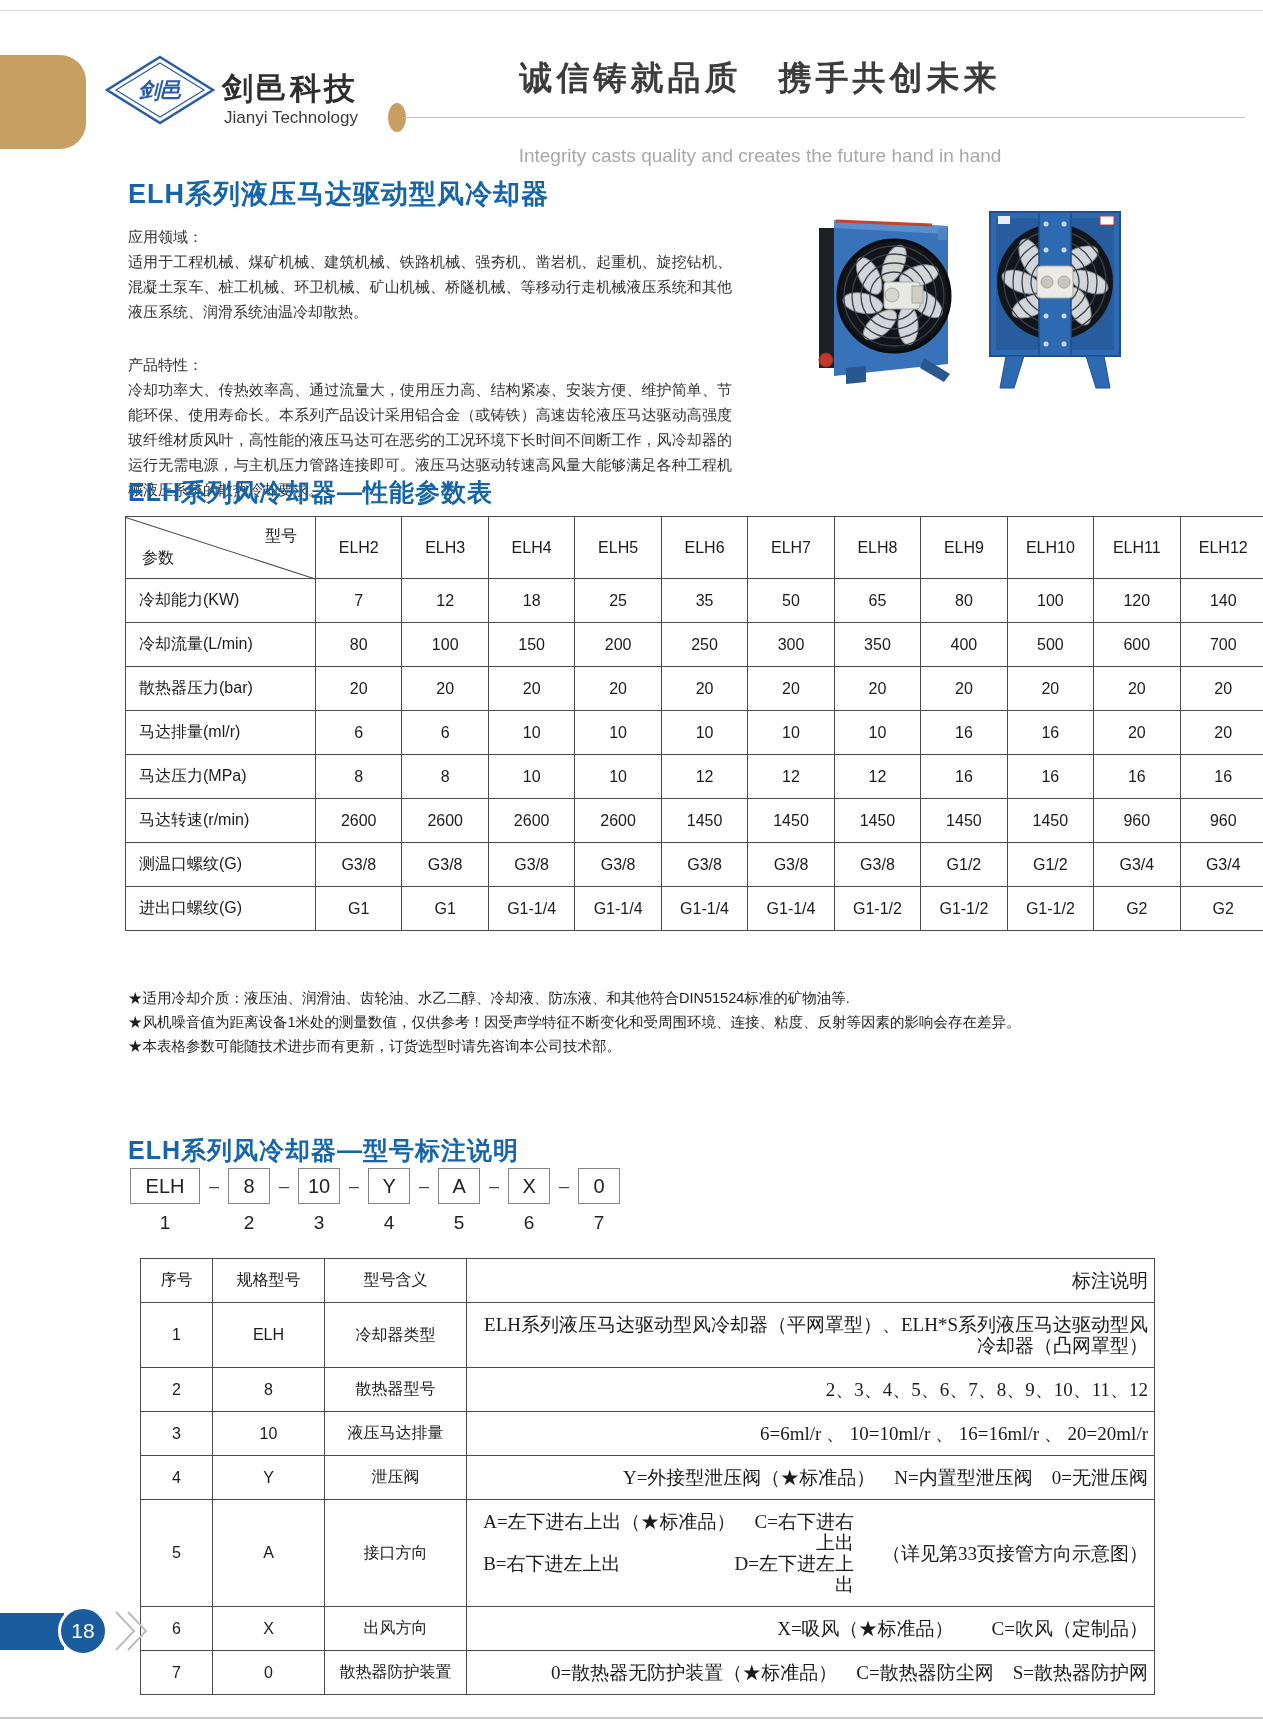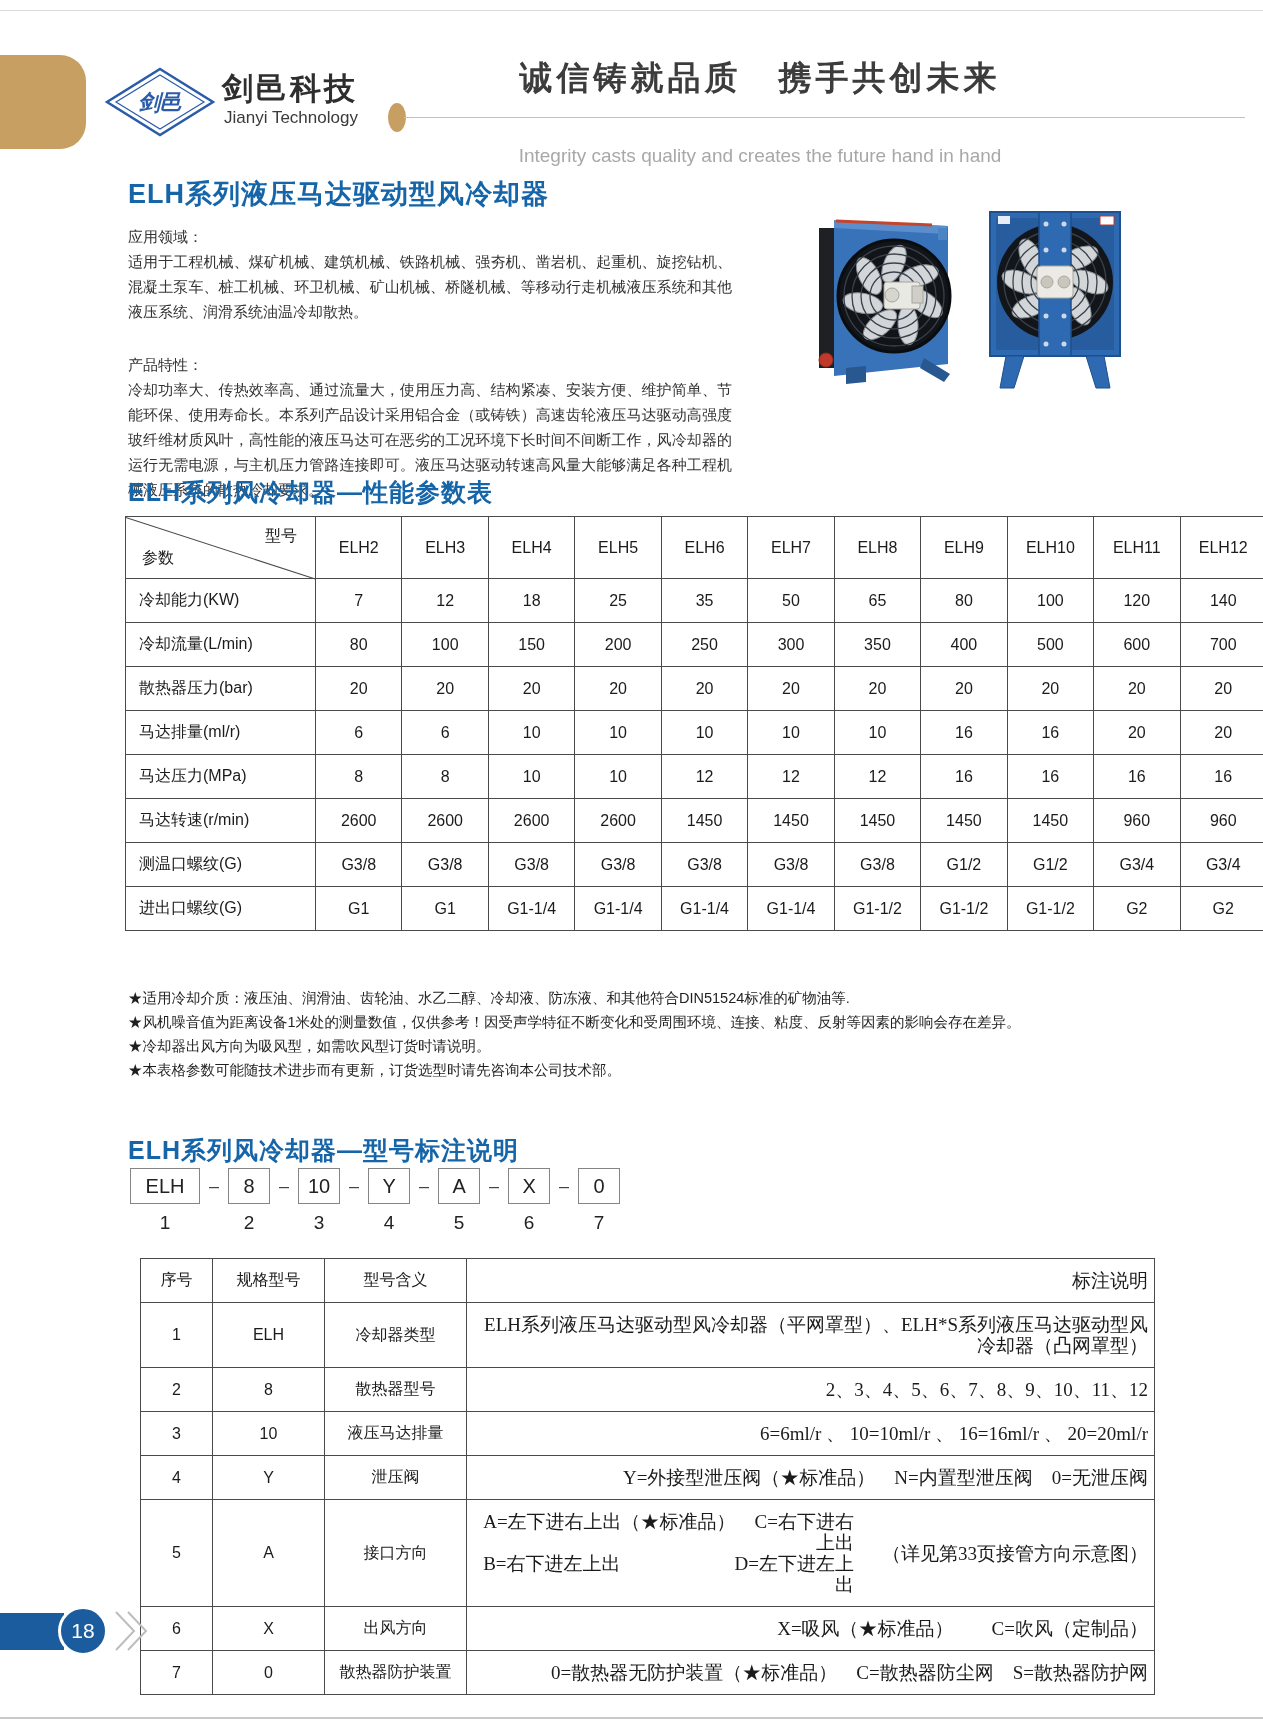--- a/index.html
+++ b/index.html
@@ -3,21 +3,21 @@
 <meta charset="utf-8">
 <style>
   html,body{margin:0;padding:0;background:#fff;}
   .page{position:relative;width:1263px;height:1726px;background:#fff;overflow:hidden;
         font-family:"Liberation Sans",sans-serif;color:#333;margin:0 auto;}
   .top-line{position:absolute;top:10px;left:0;right:0;height:1px;background:#dadada;}
   .bottom-line{position:absolute;top:1717px;left:0;right:0;height:2px;background:#c9c9c9;}
 
   
   .gold-tab{position:absolute;left:0;top:55px;width:86px;height:94px;background:#c79f62;border-radius:0 26px 26px 0;}
-  .logo-wrap{position:absolute;left:104px;top:66px;width:112px;height:72px;}
+  .logo-wrap{position:absolute;left:104px;top:54px;width:112px;height:72px;}
   .company-cn{position:absolute;left:222px;top:68px;font-size:31px;font-weight:bold;color:#2e2e2e;letter-spacing:3px;}
   .company-en{position:absolute;left:224px;top:108px;font-size:17px;color:#3a3a3a;}
   .gold-dot{position:absolute;left:388px;top:103px;width:18px;height:29px;background:#c79f62;border-radius:50%;}
   .slogan-cn{position:absolute;left:430px;top:56px;width:660px;text-align:center;
              font-family:"Liberation Serif",serif;font-size:33px;font-weight:bold;color:#3c3c3c;letter-spacing:4px;}
   .hr-line{position:absolute;left:404px;right:18px;top:117px;height:1px;background:#c2c2c2;}
   .slogan-en-wrap{position:absolute;left:430px;top:103px;width:660px;text-align:center;margin-top:42px;}
   .slogan-en{display:inline-block;background:#fff;padding:0 10px;font-size:19px;color:#a8a8a8;}
 
   
@@ -338,21 +338,20 @@
           <td>G1-1/2</td>
           <td>G1-1/2</td>
           <td>G2</td>
           <td>G2</td>
         </tr>
       </tbody>
   </table>
   <div class="notes" id="perf-notes">
       <div class="note-line">★适用冷却介质：液压油、润滑油、齿轮油、水乙二醇、冷却液、防冻液、和其他符合DIN51524标准的矿物油等.</div>
       <div class="note-line">★风机噪音值为距离设备1米处的测量数值，仅供参考！因受声学特征不断变化和受周围环境、连接、粘度、反射等因素的影响会存在差异。</div>
-      <div class="note-line">★冷却器出风方向为吸风型，如需吹风型订货时请说明。</div>
       <div class="note-line">★本表格参数可能随技术进步而有更新，订货选型时请先咨询本公司技术部。</div>
     </div>
 
   <div class="code-title">ELH系列风冷却器—型号标注说明</div>
   <div class="code-row" id="code-row">
       <div class="seg">
         <div class="code-box wide">ELH</div>
         <div class="code-num">1</div>
       </div>
       <div class="seg">

